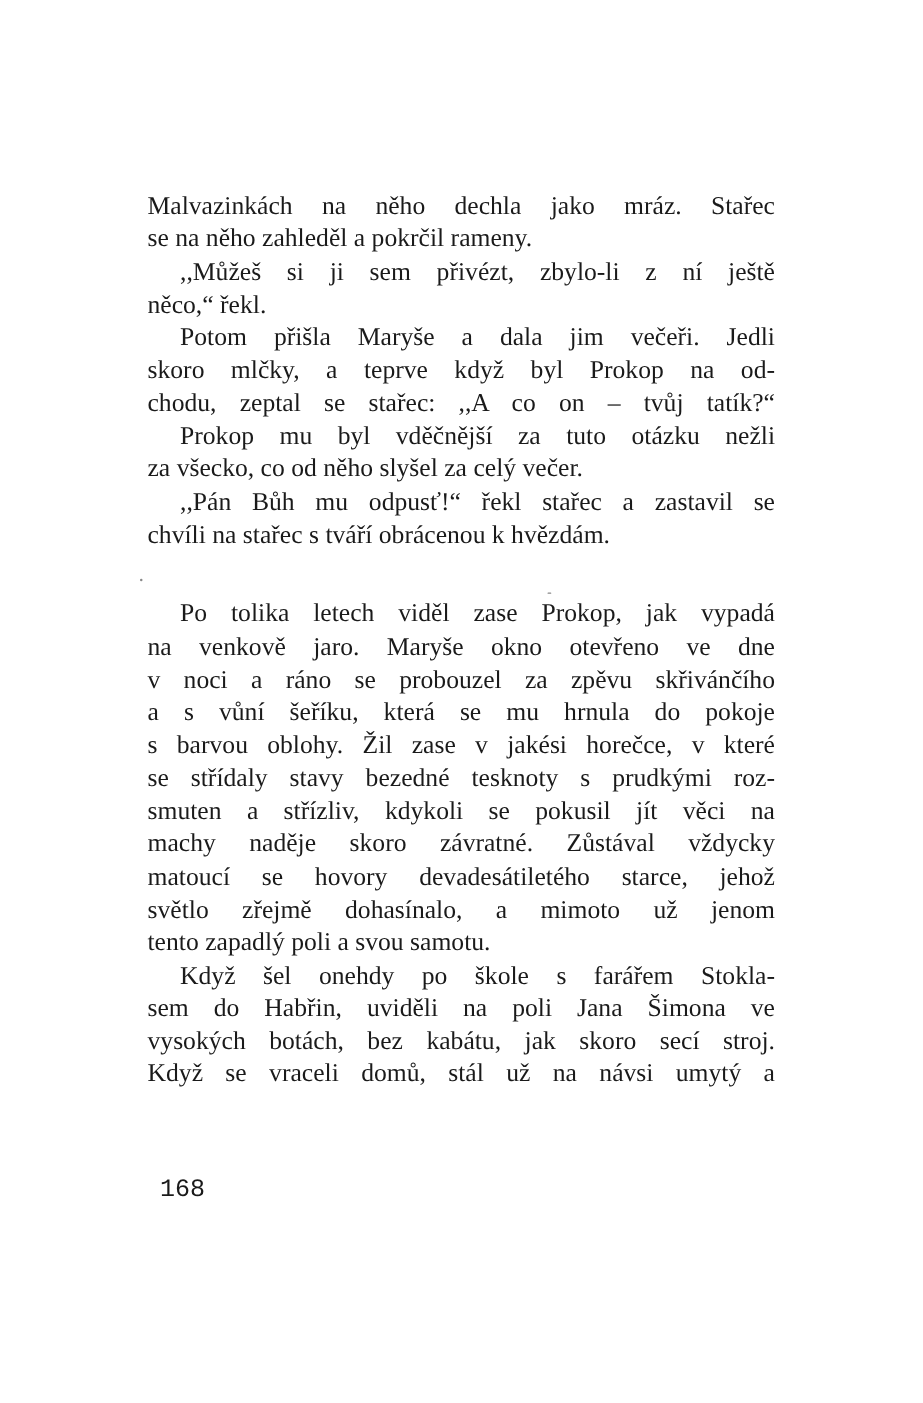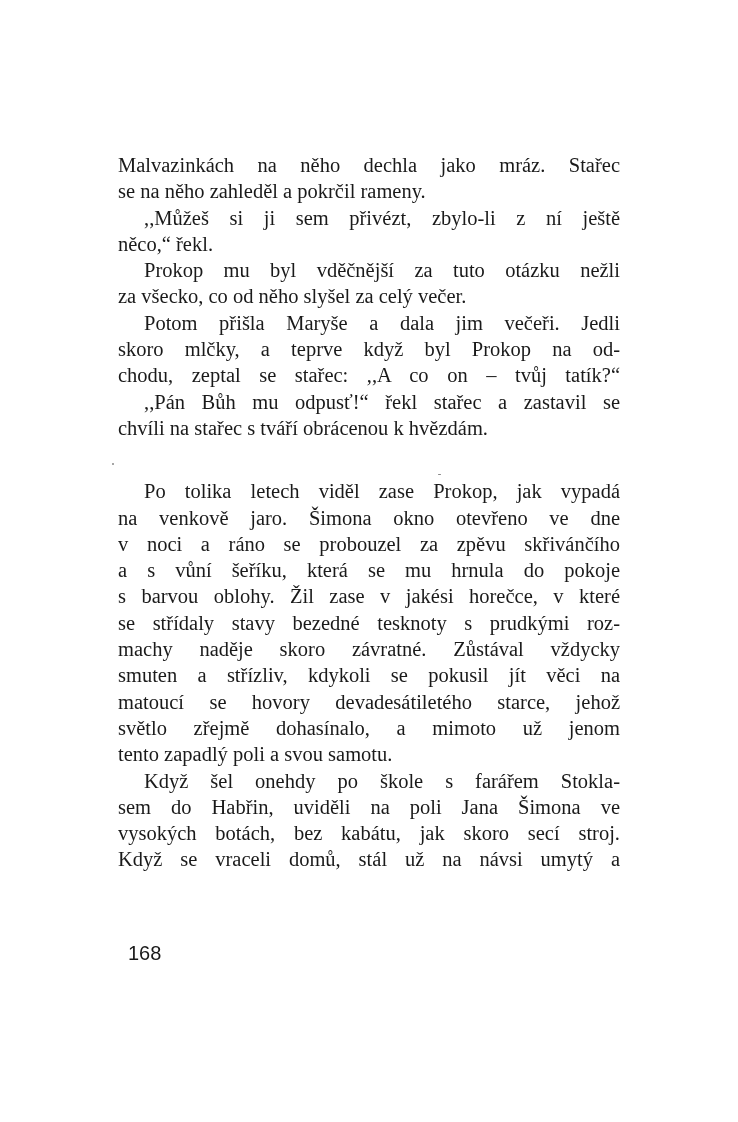--- a/index.html
+++ b/index.html
@@ -38,21 +38,21 @@
     }
     .section-gap {
       height: 37px;
     }
     .page-number {
       position: absolute;
       left: 128px;
       top: 940px;
       font-size: 20px;
       line-height: 26px;
-      font-family: Liberation Sans, sans-serif;
+      font-family: Liberation Mono, monospace;
       color: #1a1a1a;
     }
     .speck {
       position: absolute;
       width: 2px;
       height: 2px;
       background: #888;
       border-radius: 1px;
     }
   </style>
@@ -63,44 +63,44 @@
 
   <div>
     <span class="line">Malvazinkách na něho dechla jako mráz. Stařec</span>
     <span class="line last">se na něho zahleděl a pokrčil rameny.</span>
   </div>
   <div>
     <span class="line indent">,,Můžeš si ji sem přivézt, zbylo-li z ní ještě</span>
     <span class="line last">něco,“ řekl.</span>
   </div>
   <div>
-    <span class="line indent">Prokop mu byl vděčnější za tuto otázku nežli</span>
-    <span class="line last">za všecko, co od něho slyšel za celý večer.</span>
-  </div>
-  <div>
     <span class="line indent">Potom přišla Maryše a dala jim večeři. Jedli</span>
     <span class="line">skoro mlčky, a teprve když byl Prokop na od-</span>
     <span class="line last" style="text-align-last: justify;">chodu, zeptal se stařec: ,,A co on – tvůj tatík?“</span>
+  </div>
+  <div>
+    <span class="line indent">Prokop mu byl vděčnější za tuto otázku nežli</span>
+    <span class="line last">za všecko, co od něho slyšel za celý večer.</span>
   </div>
   <div>
     <span class="line indent">,,Pán Bůh mu odpusť!“ řekl stařec a zastavil se</span>
     <span class="line last">chvíli na stařec s tváří obrácenou k hvězdám.</span>
   </div>
 
   <div class="section-gap"></div>
 
   <div>
     <span class="line indent">Po tolika letech viděl zase Prokop, jak vypadá</span>
-    <span class="line">na venkově jaro. Šimona okno otevřeno ve dne</span>
+    <span class="line">na venkově jaro. Maryše okno otevřeno ve dne</span>
     <span class="line">v noci a ráno se probouzel za zpěvu skřivánčího</span>
     <span class="line">a s vůní šeříku, která se mu hrnula do pokoje</span>
     <span class="line">s barvou oblohy. Žil zase v jakési horečce, v které</span>
     <span class="line">se střídaly stavy bezedné tesknoty s prudkými roz-</span>
+    <span class="line">smuten a střízliv, kdykoli se pokusil jít věci na</span>
     <span class="line">machy naděje skoro závratné. Zůstával vždycky</span>
-    <span class="line">smuten a střízliv, kdykoli se pokusil jít věci na</span>
     <span class="line">matoucí se hovory devadesátiletého starce, jehož</span>
     <span class="line">světlo zřejmě dohasínalo, a mimoto už jenom</span>
     <span class="line last">tento zapadlý poli a svou samotu.</span>
   </div>
   <div>
     <span class="line indent">Když šel onehdy po škole s farářem Stokla-</span>
     <span class="line">sem do Habřin, uviděli na poli Jana Šimona ve</span>
     <span class="line">vysokých botách, bez kabátu, jak skoro secí stroj.</span>
     <span class="line">Když se vraceli domů, stál už na návsi umytý a</span>
   </div>

